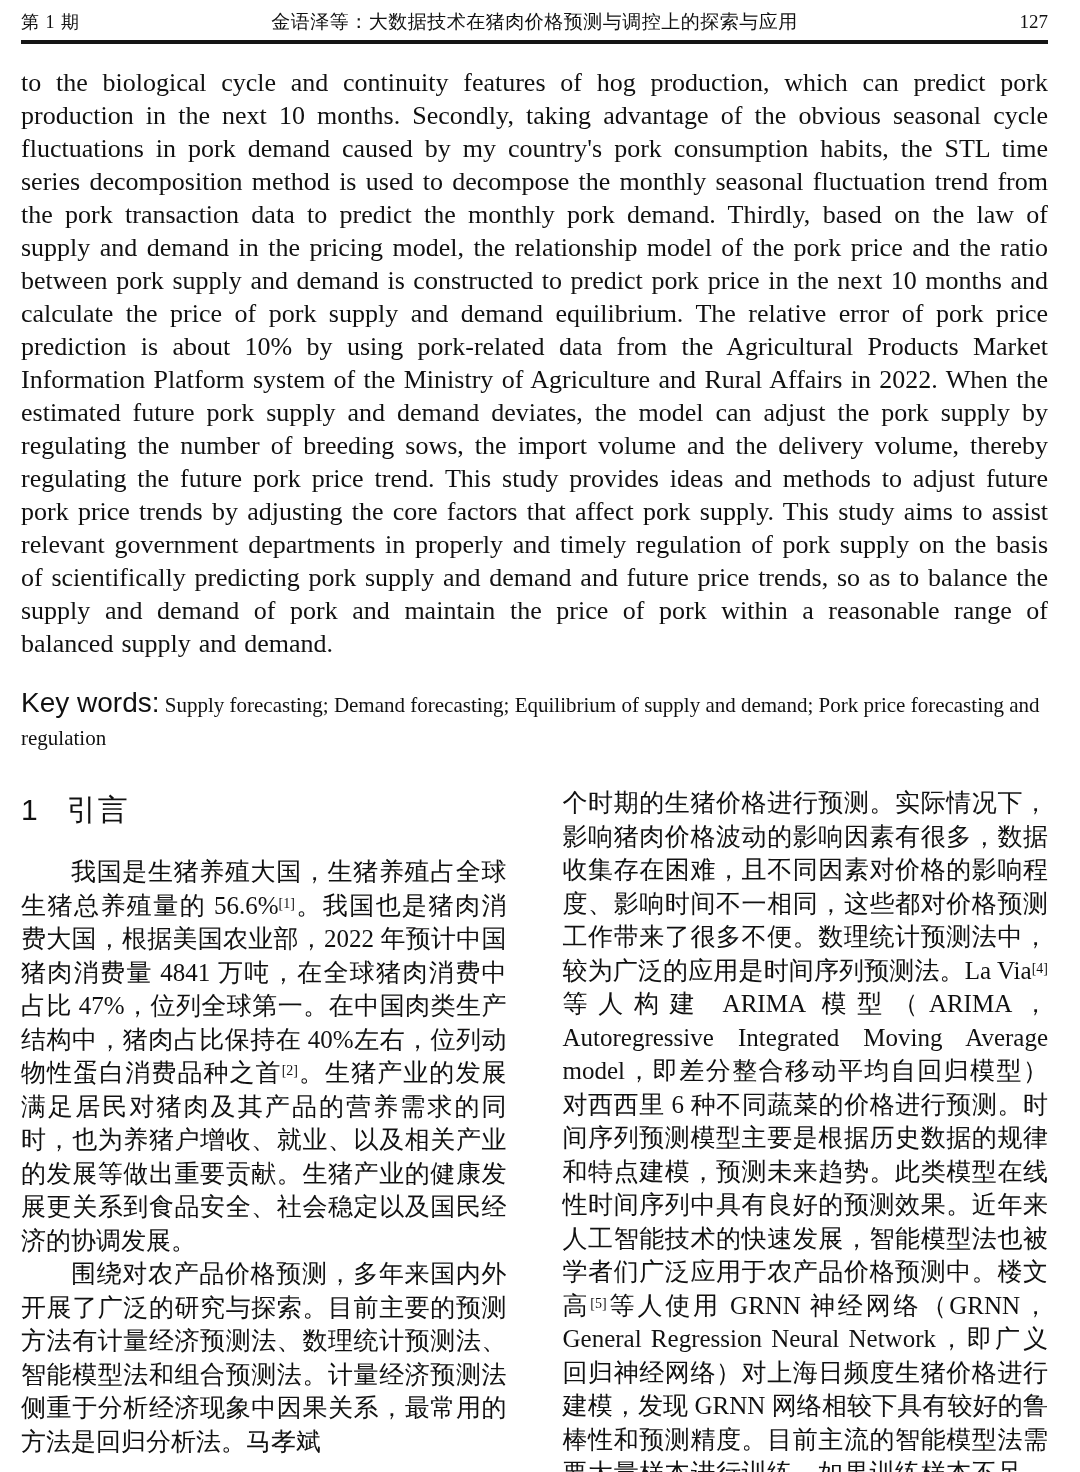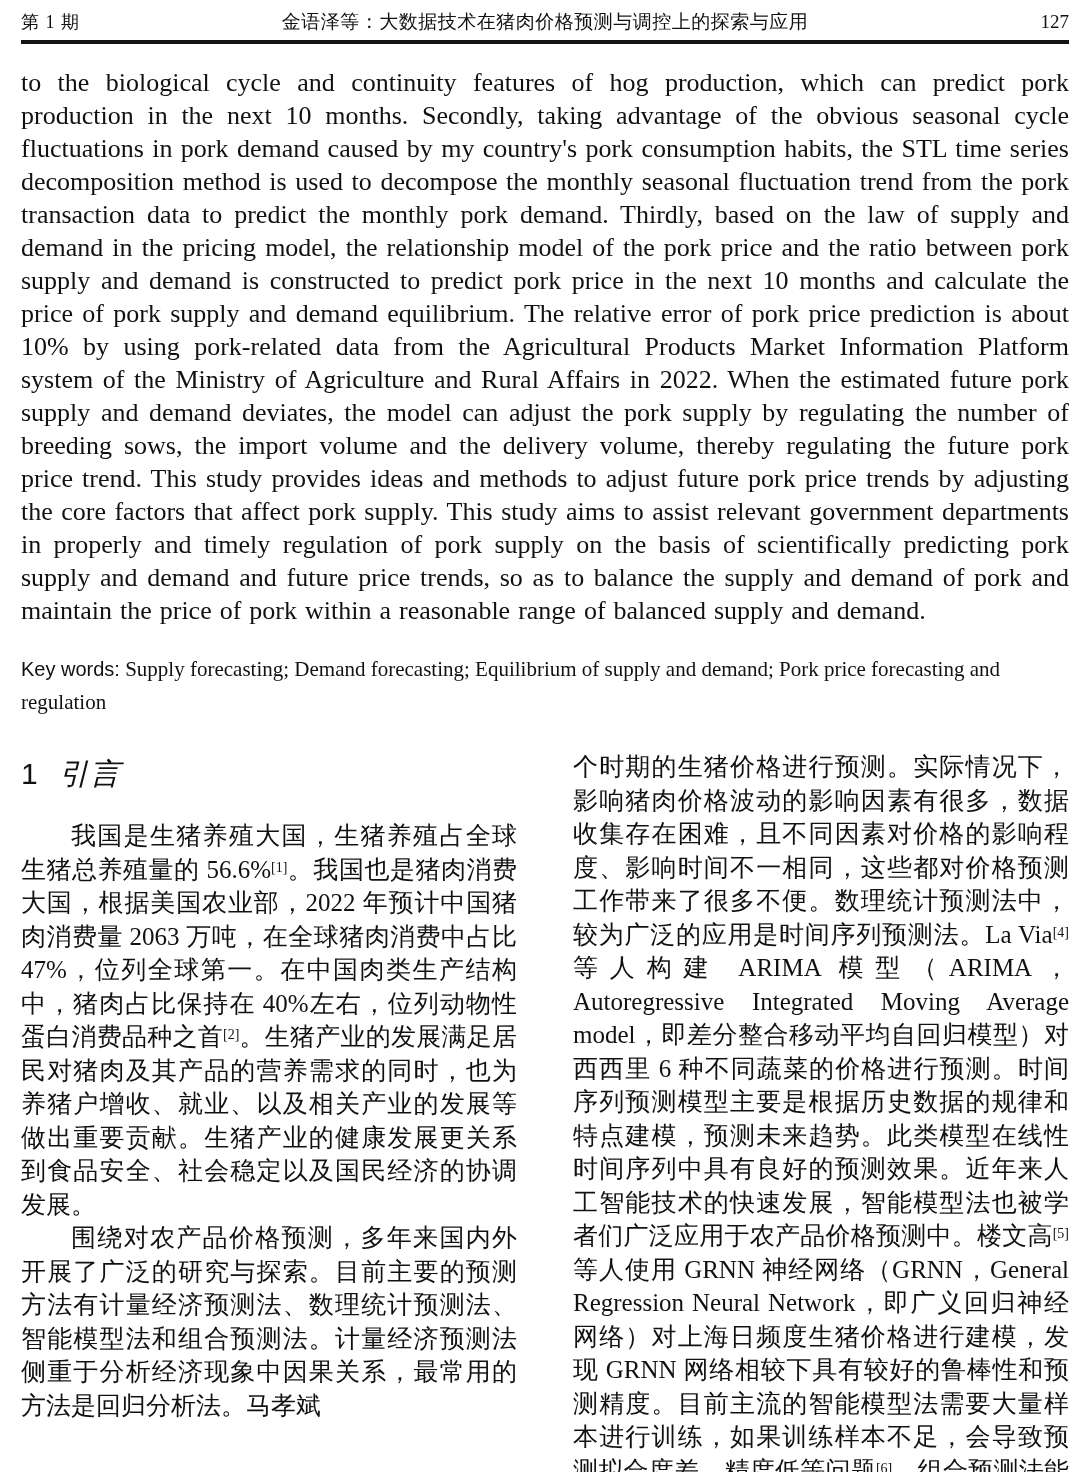--- a/index.html
+++ b/index.html
@@ -11,21 +11,21 @@
     width: 1080px;
     height: 1472px;
     overflow: hidden;
     color: #111;
     font-family: "Liberation Serif", "DejaVu Serif", serif;
   }
   .page {
     box-sizing: border-box;
     width: 1080px;
     height: 1472px;
-    padding: 10px 11px 0 21px;
+    padding: 10px 32px 0 21px;
     overflow: hidden;
   }
 
   
   .running-header {
     display: flex;
     align-items: baseline;
     justify-content: space-between;
     font-size: 18px;
     line-height: 24px;
@@ -62,42 +62,42 @@
     word-spacing: 1.5px;
   }
   .keywords {
     margin-top: 11px;
     font-size: 21px;
     line-height: 33px;
     text-align: left;
   }
   .keywords .kw-label {
     font-family: "Liberation Sans", "DejaVu Sans", sans-serif;
-    font-size: 20px;
+    font-size: 28px;
   }
 
   
   .columns {
     display: flex;
     gap: 56px;
     margin-top: 31px;
   }
   .col {
     flex: 1;
     min-width: 0;
   }
   .sec-heading {
     font-family: "Liberation Sans", "DejaVu Sans", sans-serif;
     font-weight: 500;
     font-size: 30px;
     line-height: 36px;
     margin: 6px 0 27px 0;
     letter-spacing: 1px;
   }
-  .sec-heading .sec-title { margin-left: 20px; font-style: italic; }
+  .sec-heading .sec-title { margin-left: 28px; }
 
   .cn-p {
     margin: 0;
     font-size: 25px;
     line-height: 33.5px;
     text-align: justify;
     text-justify: inter-ideograph;
   }
   .cn-p.indent { text-indent: 2em; }
   sup.ref {
@@ -121,21 +121,21 @@
 
   <p class="abstract">to the biological cycle and continuity features of hog production, which can predict pork production in the next 10 months. Secondly, taking advantage of the obvious seasonal cycle fluctuations in pork demand caused by my country's pork consumption habits, the STL time series decomposition method is used to decompose the monthly seasonal fluctuation trend from the pork transaction data to predict the monthly pork demand. Thirdly, based on the law of supply and demand in the pricing model, the relationship model of the pork price and the ratio between pork supply and demand is constructed to predict pork price in the next 10 months and calculate the price of pork supply and demand equilibrium. The relative error of pork price prediction is about 10% by using pork-related data from the Agricultural Products Market Information Platform system of the Ministry of Agriculture and Rural Affairs in 2022. When the estimated future pork supply and demand deviates, the model can adjust the pork supply by regulating the number of breeding sows, the import volume and the delivery volume, thereby regulating the future pork price trend. This study provides ideas and methods to adjust future pork price trends by adjusting the core factors that affect pork supply. This study aims to assist relevant government departments in properly and timely regulation of pork supply on the basis of scientifically predicting pork supply and demand and future price trends, so as to balance the supply and demand of pork and maintain the price of pork within a reasonable range of balanced supply and demand.</p>
 
   <p class="keywords"><span class="kw-label">Key words:</span><span> Supply forecasting; Demand forecasting; Equilibrium of supply and demand; Pork price forecasting and regulation</span></p>
 
   <div class="columns">
 
     <div class="col">
       <h2 class="sec-heading"><span class="sec-num">1</span><span class="sec-title">引言</span></h2>
 
-      <p class="cn-p indent"><span>我国是生猪养殖大国，生猪养殖占全球生猪总养殖量的 56.6%</span><sup class="ref">[1]</sup><span>。我国也是猪肉消费大国，根据美国农业部，2022 年预计中国猪肉消费量 2063 万吨，在全球猪肉消费中占比 47%，位列全球第一。在中国肉类生产结构中，猪肉占比保持在 40%左右，位列动物性蛋白消费品种之首</span><sup class="ref">[2]</sup><span>。生猪产业的发展满足居民对猪肉及其产品的营养需求的同时，也为养猪户增收、就业、以及相关产业的发展等做出重要贡献。生猪产业的健康发展更关系到食品安全、社会稳定以及国民经济的协调发展。</span></p>
+      <p class="cn-p indent"><span>我国是生猪养殖大国，生猪养殖占全球生猪总养殖量的 56.6%</span><sup class="ref">[1]</sup><span>。我国也是猪肉消费大国，根据美国农业部，2022 年预计中国猪肉消费量 4841 万吨，在全球猪肉消费中占比 47%，位列全球第一。在中国肉类生产结构中，猪肉占比保持在 40%左右，位列动物性蛋白消费品种之首</span><sup class="ref">[2]</sup><span>。生猪产业的发展满足居民对猪肉及其产品的营养需求的同时，也为养猪户增收、就业、以及相关产业的发展等做出重要贡献。生猪产业的健康发展更关系到食品安全、社会稳定以及国民经济的协调发展。</span></p>
 
 
       <p class="cn-p indent"><span>围绕对农产品价格预测，多年来国内外开展了广泛的研究与探索。目前主要的预测方法有计量经济预测法、数理统计预测法、智能模型法和组合预测法。计量经济预测法侧重于分析经济现象中因果关系，最常用的方法是回归分析法。马孝斌</span></p>
     </div>
 
     <div class="col">
       <p class="cn-p"><span>个时期的生猪价格进行预测。实际情况下，影响猪肉价格波动的影响因素有很多，数据收集存在困难，且不同因素对价格的影响程度、影响时间不一相同，这些都对价格预测工作带来了很多不便。数理统计预测法中，较为广泛的应用是时间序列预测法。La Via</span><sup class="ref">[4]</sup><span>等人构建 ARIMA 模型（ARIMA，Autoregressive Integrated Moving Average model，即差分整合移动平均自回归模型）对西西里 6 种不同蔬菜的价格进行预测。时间序列预测模型主要是根据历史数据的规律和特点建模，预测未来趋势。此类模型在线性时间序列中具有良好的预测效果。近年来人工智能技术的快速发展，智能模型法也被学者们广泛应用于农产品价格预测中。楼文高</span><sup class="ref">[5]</sup><span>等人使用 GRNN 神经网络（GRNN，General Regression Neural Network，即广义回归神经网络）对上海日频度生猪价格进行建模，发现 GRNN 网络相较下具有较好的鲁棒性和预测精度。目前主流的智能模型法需要大量样本进行训练，如果训练样本不足，会导致预测拟合度差、精度低等问题</span><sup class="ref">[6]</sup><span>。组合预测法能够融合各单一预测模型的优势，表现出更好的预测精度。任青山</span><sup class="ref">[7]</sup><span>等人提出了一种基于 BP 神经网络模型和多元回归分析模型结合的方法，预测精度比单一模型要高。组合法预测精度要高于其他方法，但它要求各子模型的学习目标一致，使用场景有局限性。</span></p>
 
     </div>
 

